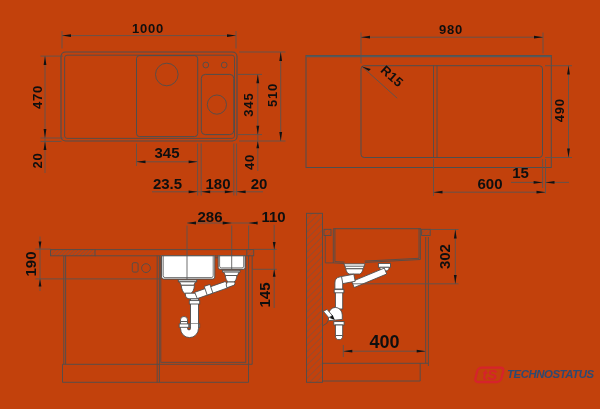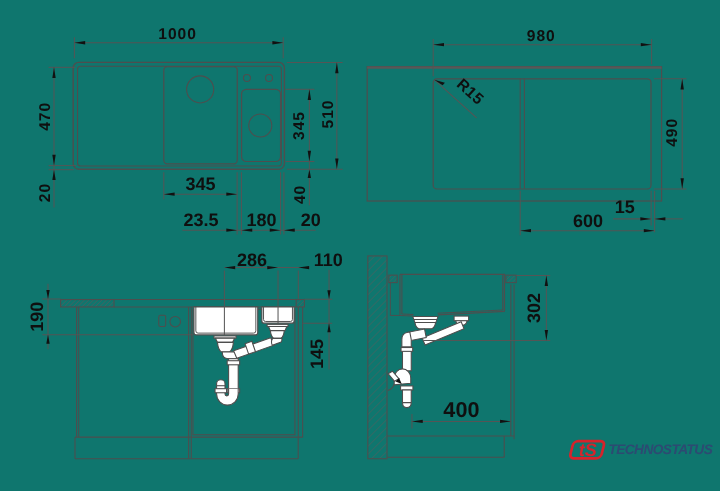--- a/index.html
+++ b/index.html
@@ -1,16 +1,16 @@
 <!DOCTYPE html>
 <html><head>
 <meta charset="utf-8">
 <style>
   html,body{margin:0;padding:0;background:#fff;}
-  #wrap{width:600px;height:409px;position:relative;background:#0f766e;overflow:hidden;transform:translateZ(0);will-change:transform;opacity:0.999;}
+  #wrap{width:600px;height:409px;position:relative;background:#c2410c;overflow:hidden;transform:translateZ(0);will-change:transform;opacity:0.999;}
   svg{display:block;}
   text{font-family:"Liberation Sans",sans-serif;font-weight:bold;fill:#0f0f0f;}
 </style>
 </head>
 <body>
 <div id="wrap">
 <svg width="600" height="409" viewBox="0 0 600 409">
 <defs>
   <pattern id="hatch" patternUnits="userSpaceOnUse" width="2.6" height="2.6" patternTransform="rotate(45)">
     <line x1="0" y1="0" x2="0" y2="2.6" stroke="#5a5a5a" stroke-width="0.8"></line>

